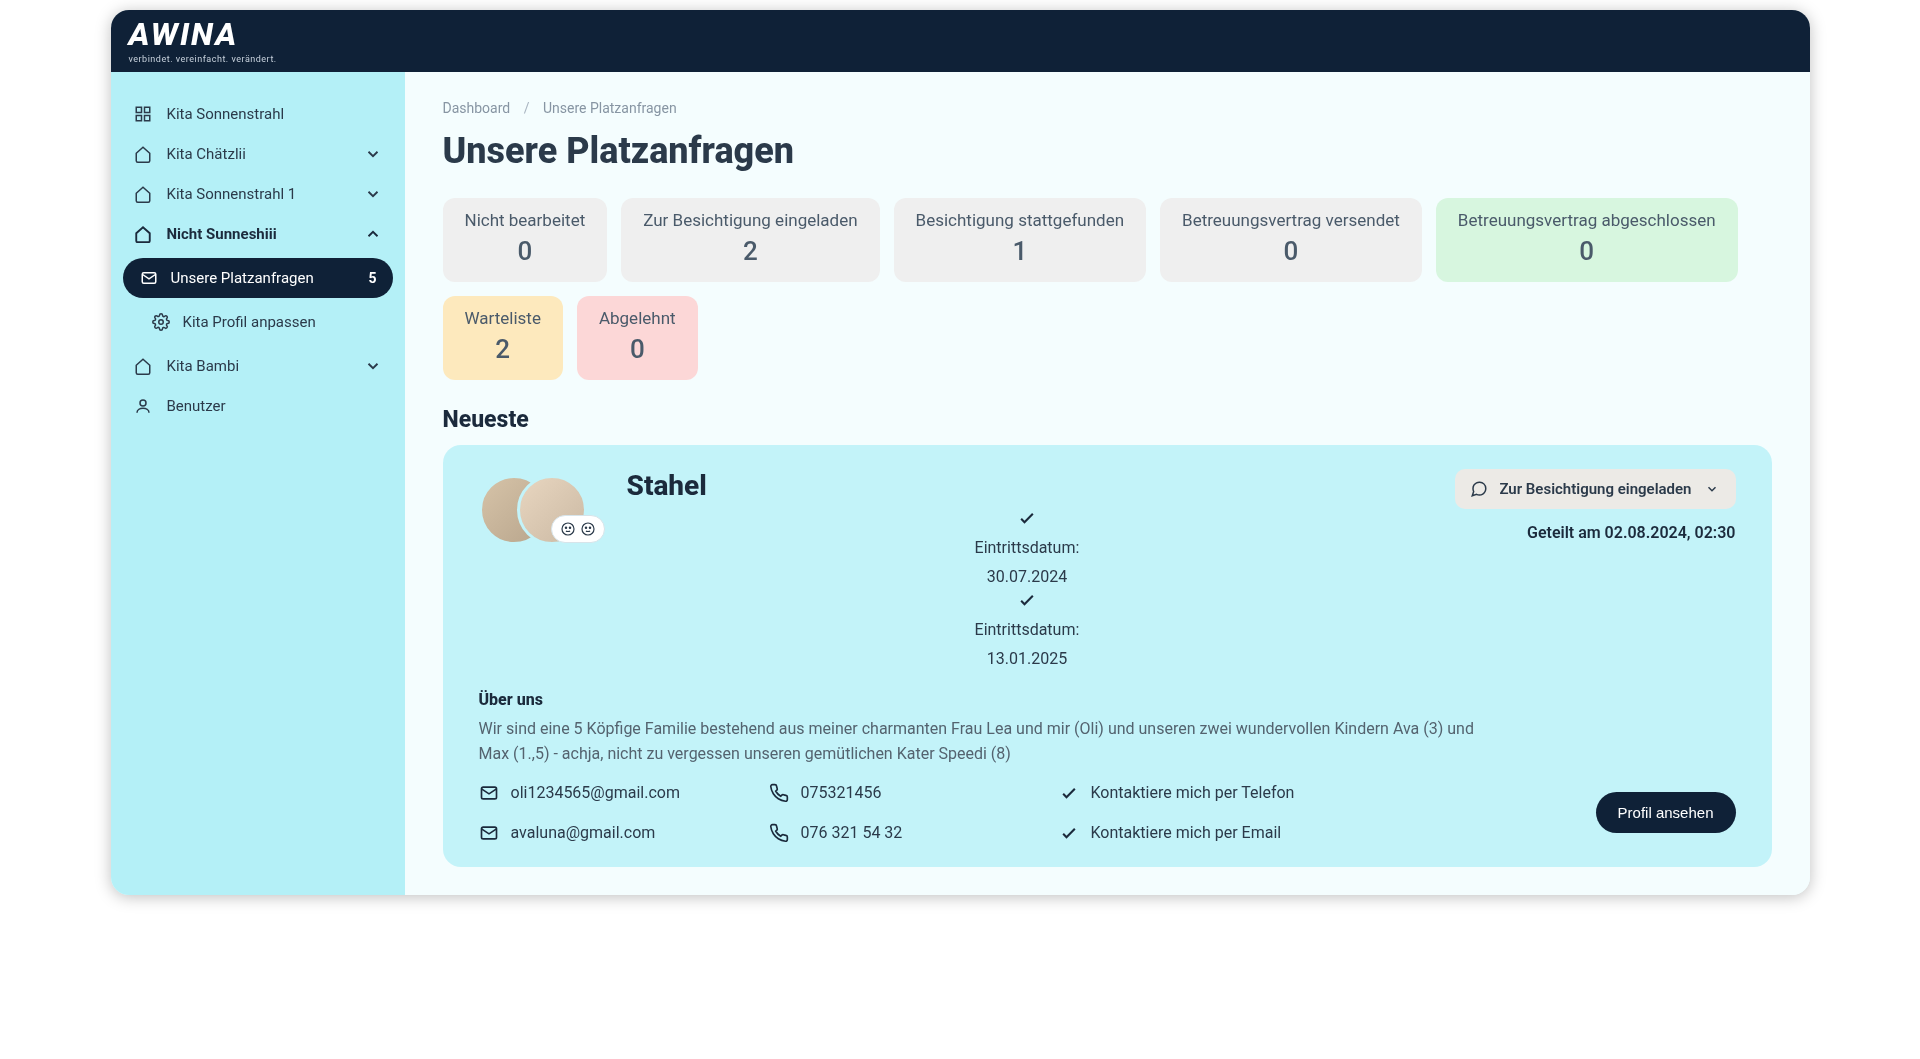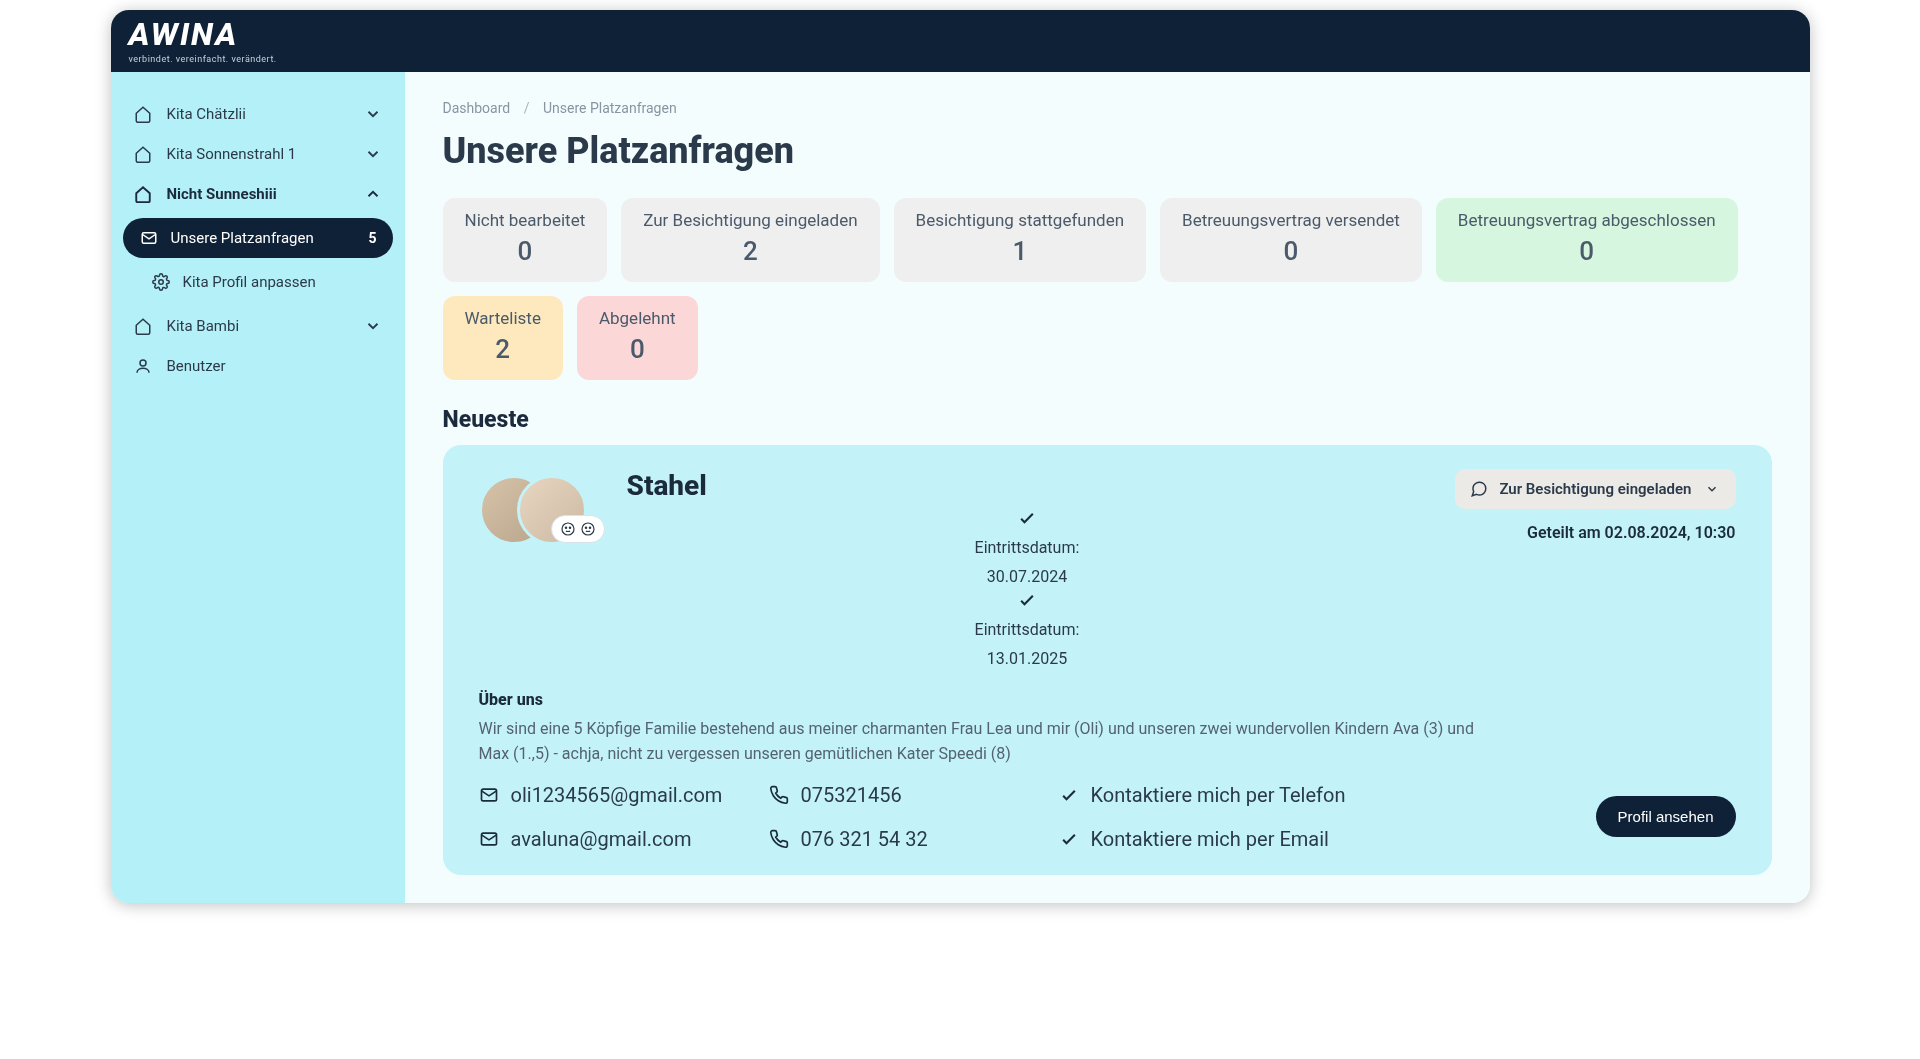--- a/index.html
+++ b/index.html
@@ -143,21 +143,21 @@
   gap: 10px;
   font-size: 15px;
   font-weight: 600;
   color: #2b3a4a;
   cursor: pointer;
 }
 .shared-at { font-size: 16px; font-weight: 600; color: #1b2a3c; }
 .about-title { font-size: 16px; font-weight: 800; color: #1b2a3c; margin: 18px 0 8px; }
 .about-text { font-size: 16px; color: #54636f; line-height: 1.55; margin-bottom: 16px; max-width: 1000px; }
 .contact-grid { display: grid; grid-template-columns: 290px 290px 1fr auto; row-gap: 20px; align-items: center; }
-.contact-item { display: flex; align-items: center; gap: 12px; font-size: 20px; color: #2b3a4a; }
+.contact-item { display: flex; align-items: center; gap: 12px; font-size: 16px; color: #2b3a4a; }
 .profile-btn {
   background: #0f2137;
   color: #fff;
   border: none;
   padding: 12px 22px;
   border-radius: 26px;
   font-size: 15px;
   font-weight: 400;
   cursor: pointer;
   grid-row: 1 / span 2;
@@ -171,20 +171,31 @@
 <div class="app-window">
   <div class="app-header">
     <div>
       <div class="logo-text">AWINA</div>
       <div class="logo-sub">verbindet. vereinfacht. verändert.</div>
     </div>
   </div>
   <div class="app-body">
     <div class="sidebar">
 
+      <div class="side-item">
+        <span class="icon-wrap">
+          <svg width="18" height="18" viewBox="0 0 24 24" fill="none" stroke="#2b3a4a" stroke-width="2">
+              <rect x="3" y="3" width="7" height="7"></rect>
+              <rect x="14" y="3" width="7" height="7"></rect>
+              <rect x="3" y="14" width="7" height="7"></rect>
+              <rect x="14" y="14" width="7" height="7"></rect>
+            </svg>
+        </span>
+        <span>Kita Sonnenstrahl</span>
+      </div>
 
       <div class="side-item">
         <span class="icon-wrap">
           <svg width="18" height="18" viewBox="0 0 24 24" fill="none" stroke="#2b3a4a" stroke-width="2">
               <path d="M3 11l9-8 9 8v10a2 2 0 0 1-2 2H5a2 2 0 0 1-2-2z"></path>
             </svg>
         </span>
         <span>Kita Chätzlii</span>
         <span class="chev icon-wrap">
           <svg width="18" height="18" viewBox="0 0 24 24" fill="none" stroke="#2b3a4a" stroke-width="2.5">
@@ -357,21 +368,21 @@
                     <path d="M21 11.5a8.38 8.38 0 0 1-.9 3.8 8.5 8.5 0 0 1-7.6 4.7 8.38 8.38 0 0 1-3.8-.9L3 21l1.9-5.7a8.38 8.38 0 0 1-.9-3.8 8.5 8.5 0 0 1 4.7-7.6 8.38 8.38 0 0 1 3.8-.9h.5a8.48 8.48 0 0 1 8 8v.5z"></path>
                   </svg>
               </span>
               <span>Zur Besichtigung eingeladen</span>
               <span class="icon-wrap">
                 <svg width="14" height="14" viewBox="0 0 24 24" fill="none" stroke="#2b3a4a" stroke-width="2.5">
                     <path d="M6 9l6 6 6-6"></path>
                   </svg>
               </span>
             </div>
-            <div class="shared-at">Geteilt am 02.08.2024, 10:30</div>
+            <div class="shared-at">Geteilt am 02.08.2024, 02:30</div>
           </div>
         </div>
 
         <div class="about-title">Über uns</div>
         <div class="about-text">Wir sind eine 5 Köpfige Familie bestehend aus meiner charmanten Frau Lea und mir (Oli) und unseren zwei wundervollen Kindern Ava (3) und Max (1.,5) - achja, nicht zu vergessen unseren gemütlichen Kater Speedi (8)</div>
 
         <div class="contact-grid">
           <div class="contact-item">
             <span class="icon-wrap">
               <svg width="22" height="22" viewBox="0 0 24 24" fill="none" stroke="#1b2a3c" stroke-width="2">

